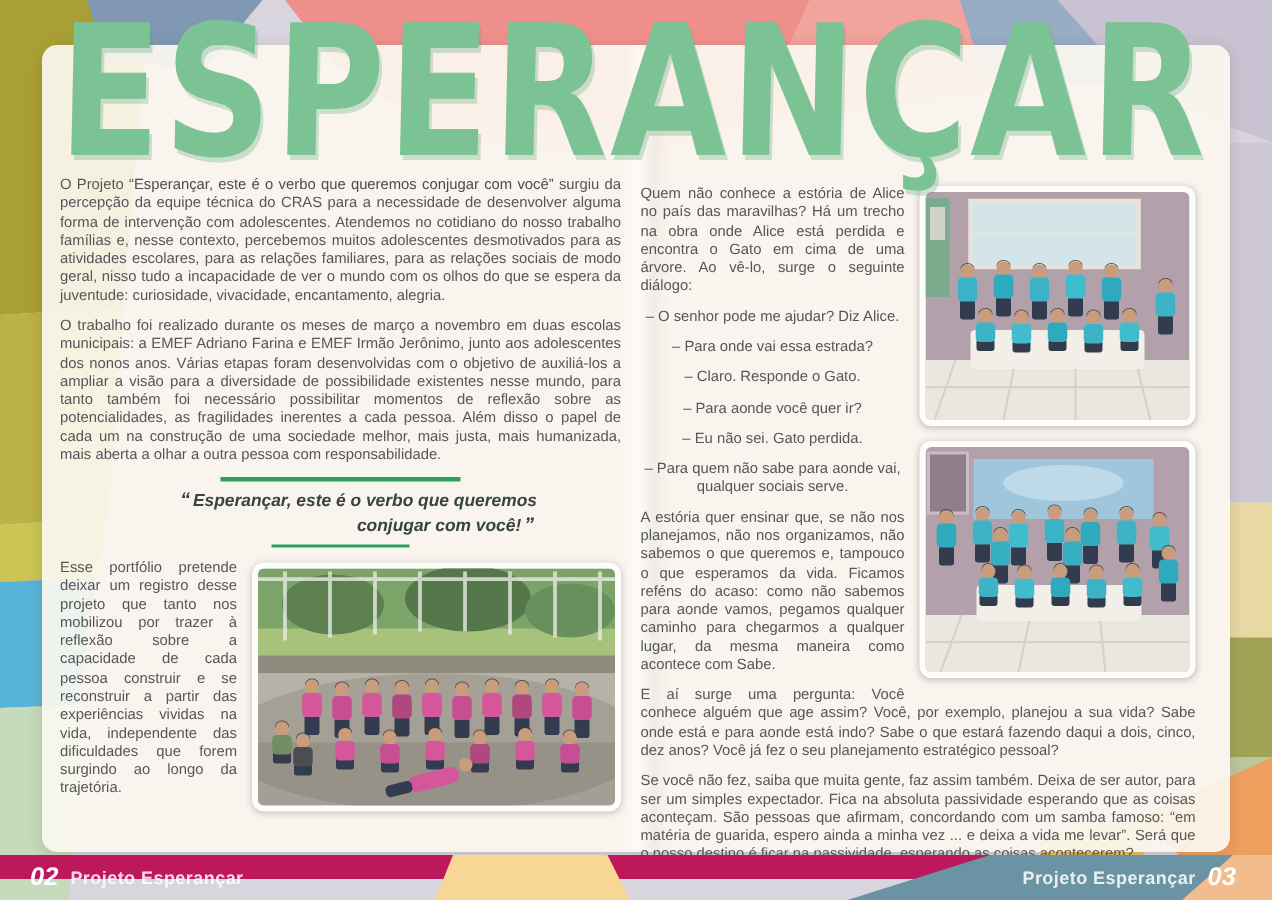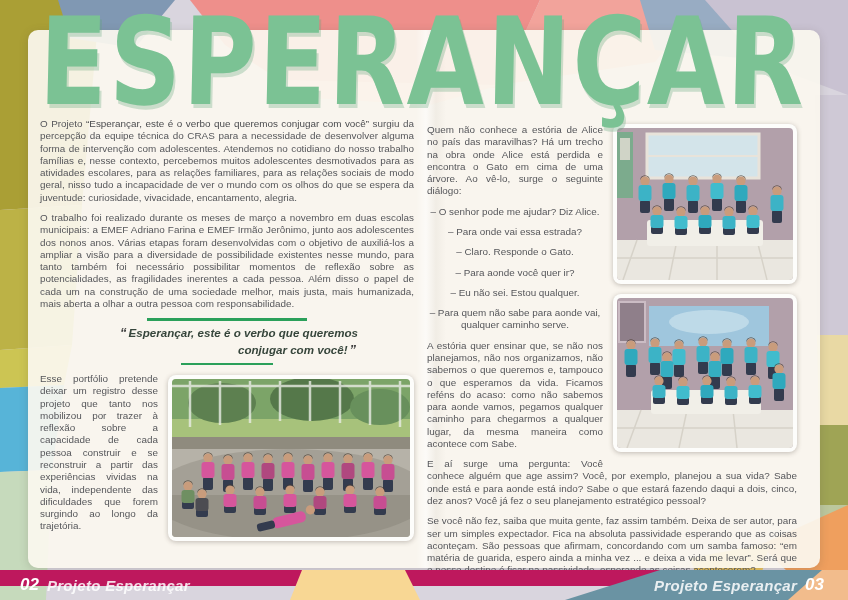--- a/index.html
+++ b/index.html
@@ -42,21 +42,21 @@
   .dialog-line{text-align:center;margin:0;}
   .dialog-wrap{margin:0 0 8px 0;}
   .footer{
     position:absolute;left:0;top:570px;width:848px;height:16px;z-index:6;
     background:#be185d;
   }
   .footer svg{position:absolute;left:0;top:0;}
   .footer-left{position:absolute;left:20px;top:0;height:30px;display:flex;align-items:center;gap:8px;z-index:2;}
   .footer-right{position:absolute;right:24px;top:0;height:30px;display:flex;align-items:center;gap:8px;z-index:2;}
   .pg-num{font-style:italic;font-weight:bold;font-size:17px;color:#ffffff;font-family:"Liberation Sans",sans-serif;}
-  .pg-label{font-style:italic;font-size:15px;color:rgba(255,255,255,.85);font-weight:bold;letter-spacing:.3px;}
+  .pg-label{font-size:12px;color:rgba(255,255,255,.85);font-weight:bold;letter-spacing:.3px;}
 </style>
 </head>
 <body>
 
 <svg width="0" height="0" style="position:absolute" aria-hidden="true">
   <defs>
     <g id="fig-stand">
       <rect x="-5" y="6" width="10" height="13" rx="2" fill="#333b4e"></rect>
       <circle cx="0" cy="-13" r="4.6" fill="#c99c7c"></circle>
       <path d="M-4.6,-13.5 a4.6,4.6 0 0 1 9.2,0 l0,-1.5 a4.6,3.6 0 0 0 -9.2,0 z" fill="#4a3a2e"></path>
@@ -228,22 +228,22 @@
       </g>
     </svg>
   </div>
 
   <p>Quem não conhece a estória de Alice no país das maravilhas? Há um trecho na obra onde Alice está perdida e encontra o Gato em cima de uma árvore. Ao vê-lo, surge o seguinte diálogo:</p>
   <div class="dialog-wrap">
     <p class="dialog-line">– O senhor pode me ajudar? Diz Alice.</p>
     <p class="dialog-line">– Para onde vai essa estrada?</p>
     <p class="dialog-line">– Claro. Responde o Gato.</p>
     <p class="dialog-line">– Para aonde você quer ir?</p>
-    <p class="dialog-line">– Eu não sei. Estou qualquer.</p>
-    <p class="dialog-line">– Para quem não sabe para aonde vai, qualquer caminho serve.</p>
+    <p class="dialog-line">– Eu não sei. Gato perdida.</p>
+    <p class="dialog-line">– Para quem não sabe para aonde vai, qualquer sociais serve.</p>
   </div>
   <p>A estória quer ensinar que, se não nos planejamos, não nos organizamos, não sabemos o que queremos e, tampouco o que esperamos da vida. Ficamos reféns do acaso: como não sabemos para aonde vamos, pegamos qualquer caminho para chegarmos a qualquer lugar, da mesma maneira como acontece com Sabe.</p>
   <p>E aí surge uma pergunta: Você conhece alguém que age assim? Você, por exemplo, planejou a sua vida? Sabe onde está e para aonde está indo? Sabe o que estará fazendo daqui a dois, cinco, dez anos? Você já fez o seu planejamento estratégico pessoal?</p>
   <p>Se você não fez, saiba que muita gente, faz assim também. Deixa de ser autor, para ser um simples expectador. Fica na absoluta passividade esperando que as coisas aconteçam. São pessoas que afirmam, concordando com um samba famoso: “em matéria de guarida, espero ainda a minha vez ... e deixa a vida me levar”. Será que o nosso destino é ficar na passividade, esperando as coisas acontecerem?</p>
 </div>
 
 <div class="footer">
   <svg width="848" height="30" viewBox="0 0 848 30">
     <polygon points="302,0 405,0 420,30 290,30" fill="#f8d794"></polygon>
     <polygon points="660,0 848,0 848,30 565,30" fill="#6a93a3"></polygon>

